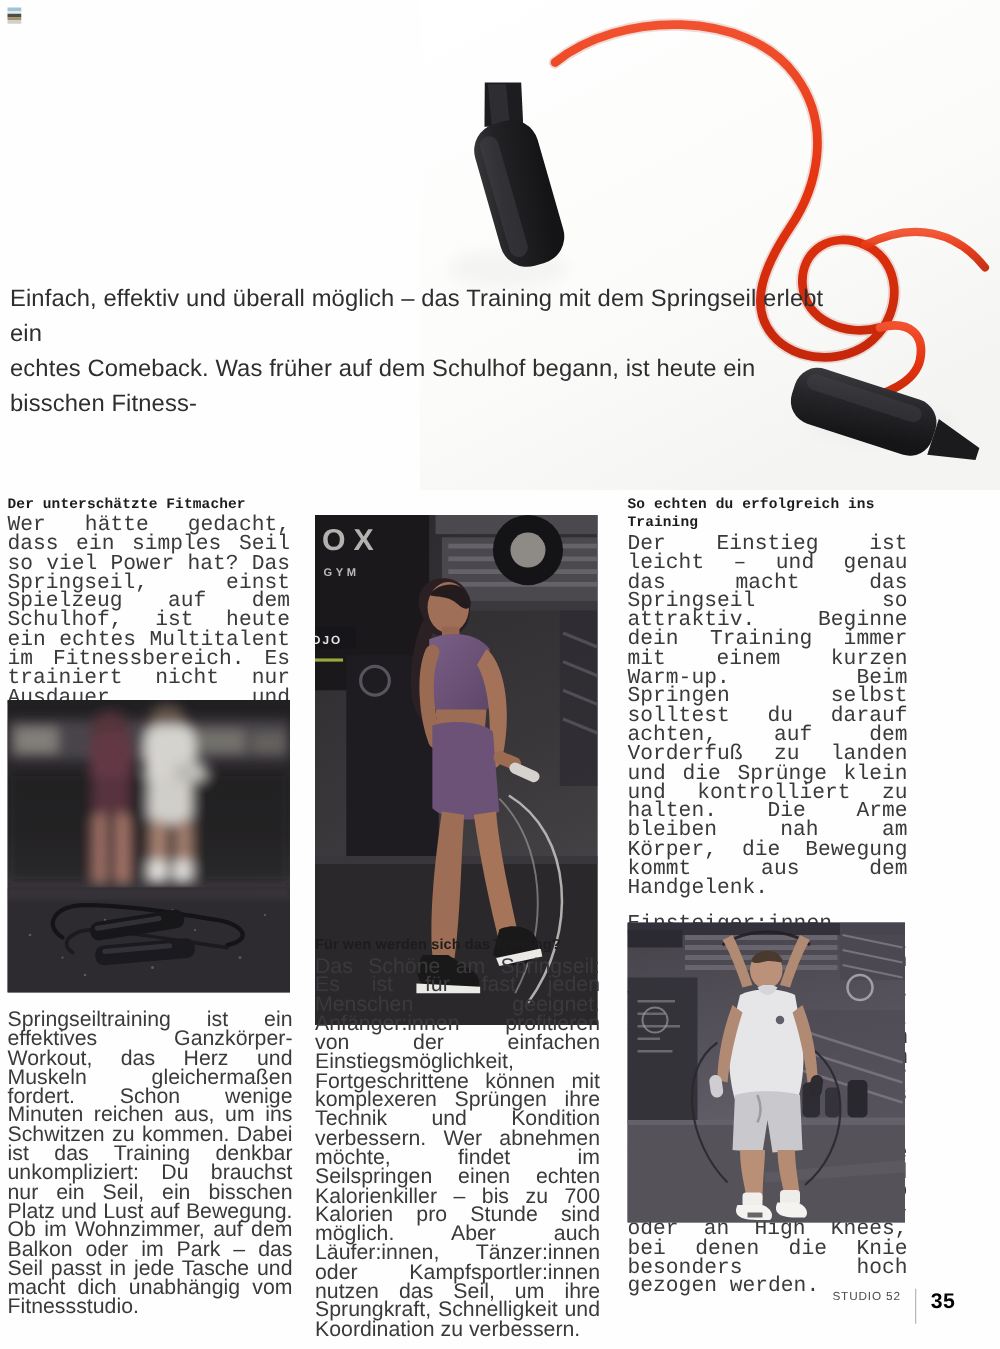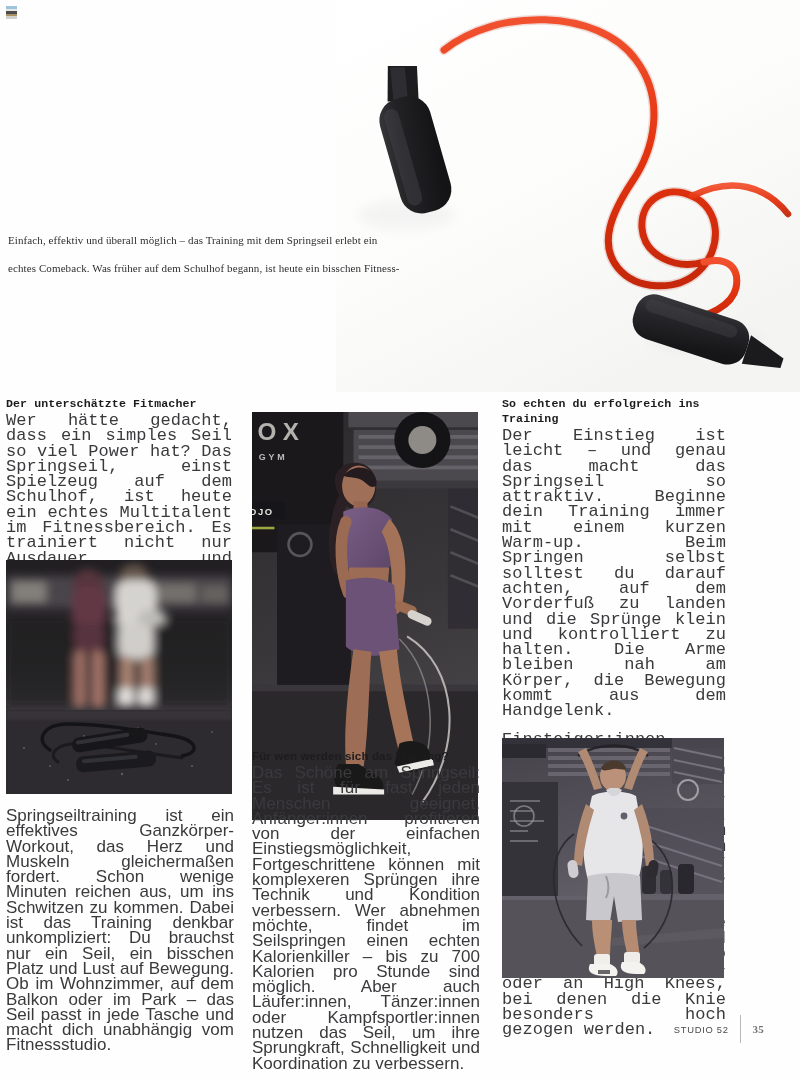--- a/index.html
+++ b/index.html
@@ -44,25 +44,24 @@
     background: linear-gradient(160deg,#ffffff 0%,#fdfdfd 45%,#f7f7f6 100%);
   }
   .hero svg { display:block; width:100%; height:100%; }
 
   
   .lead {
     position: absolute;
     left: 8px;
     top: 226px;
     width: 660px;
-    font-size: 11px;
+    font-size: 19px;
     line-height: 28px;
     letter-spacing: .1px;
     color: #2e2e31;
-    font-family: Liberation Serif, serif;
   }
   .lead p { margin: 0; }
 
   
   .col {
     position: absolute;
     top: 396px;
     font-family: Liberation Mono, monospace;
   }
   .col-left   { left: 6px;   width: 226px; }
@@ -108,43 +107,42 @@
     position: absolute;
     left: 252px;
     top: 748px;
     width: 228px;
   }
 
   
   .footer {
     position: absolute;
     right: 36px;
-    bottom: 36px;
+    bottom: 20px;
     display: flex;
-    align-items: center;
+    align-items: flex-start;
     gap: 0px;
   }
   .footer-brand {
     font-size: 9.4px;
     letter-spacing: .7px;
     color: #4a4a4d;
     padding-right: 11px;
   }
   .footer-rule {
     width: 1px;
     height: 28px;
     background: #b9b9bd;
   }
   .footer-page {
-    font-size: 11px;
+    font-size: 17px;
     font-weight: bold;
-    color: #737373;
+    color: #000000;
     padding-left: 12px;
     letter-spacing: .2px;
-    font-family: Liberation Serif, serif;
   }
 </style>
 </head>
 <body>
 
 <div class="page">
 
   <div class="reg-mark">
     <span style="background:#8fb8d8"></span>
     <span style="background:#e3e3e0"></span>

